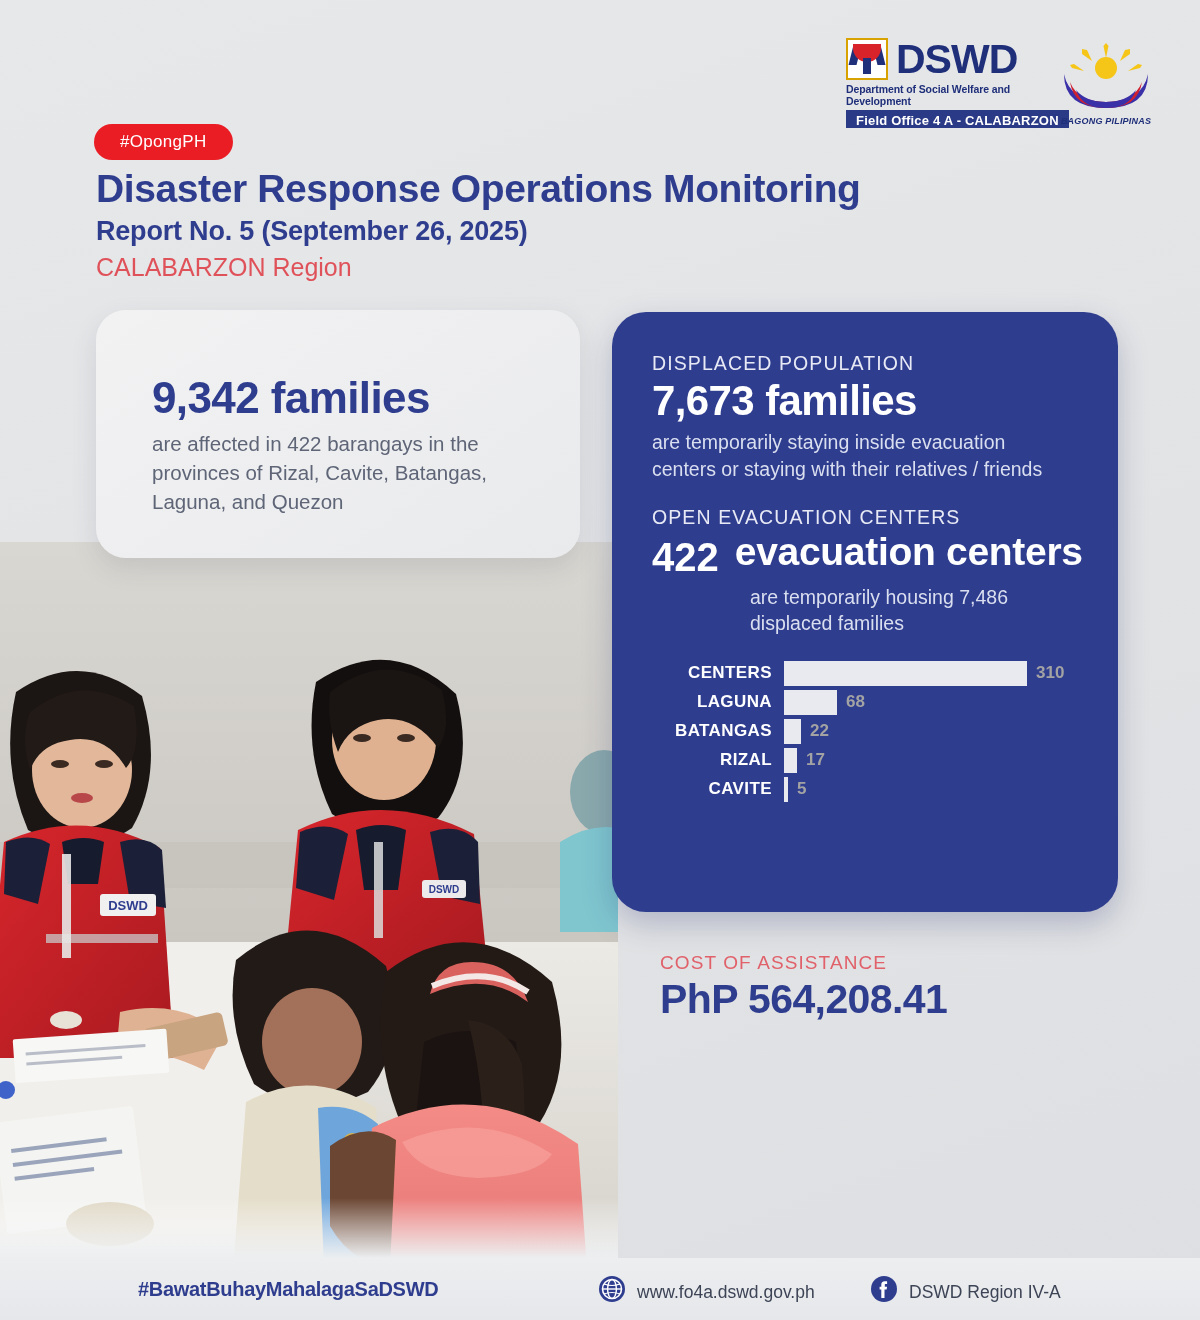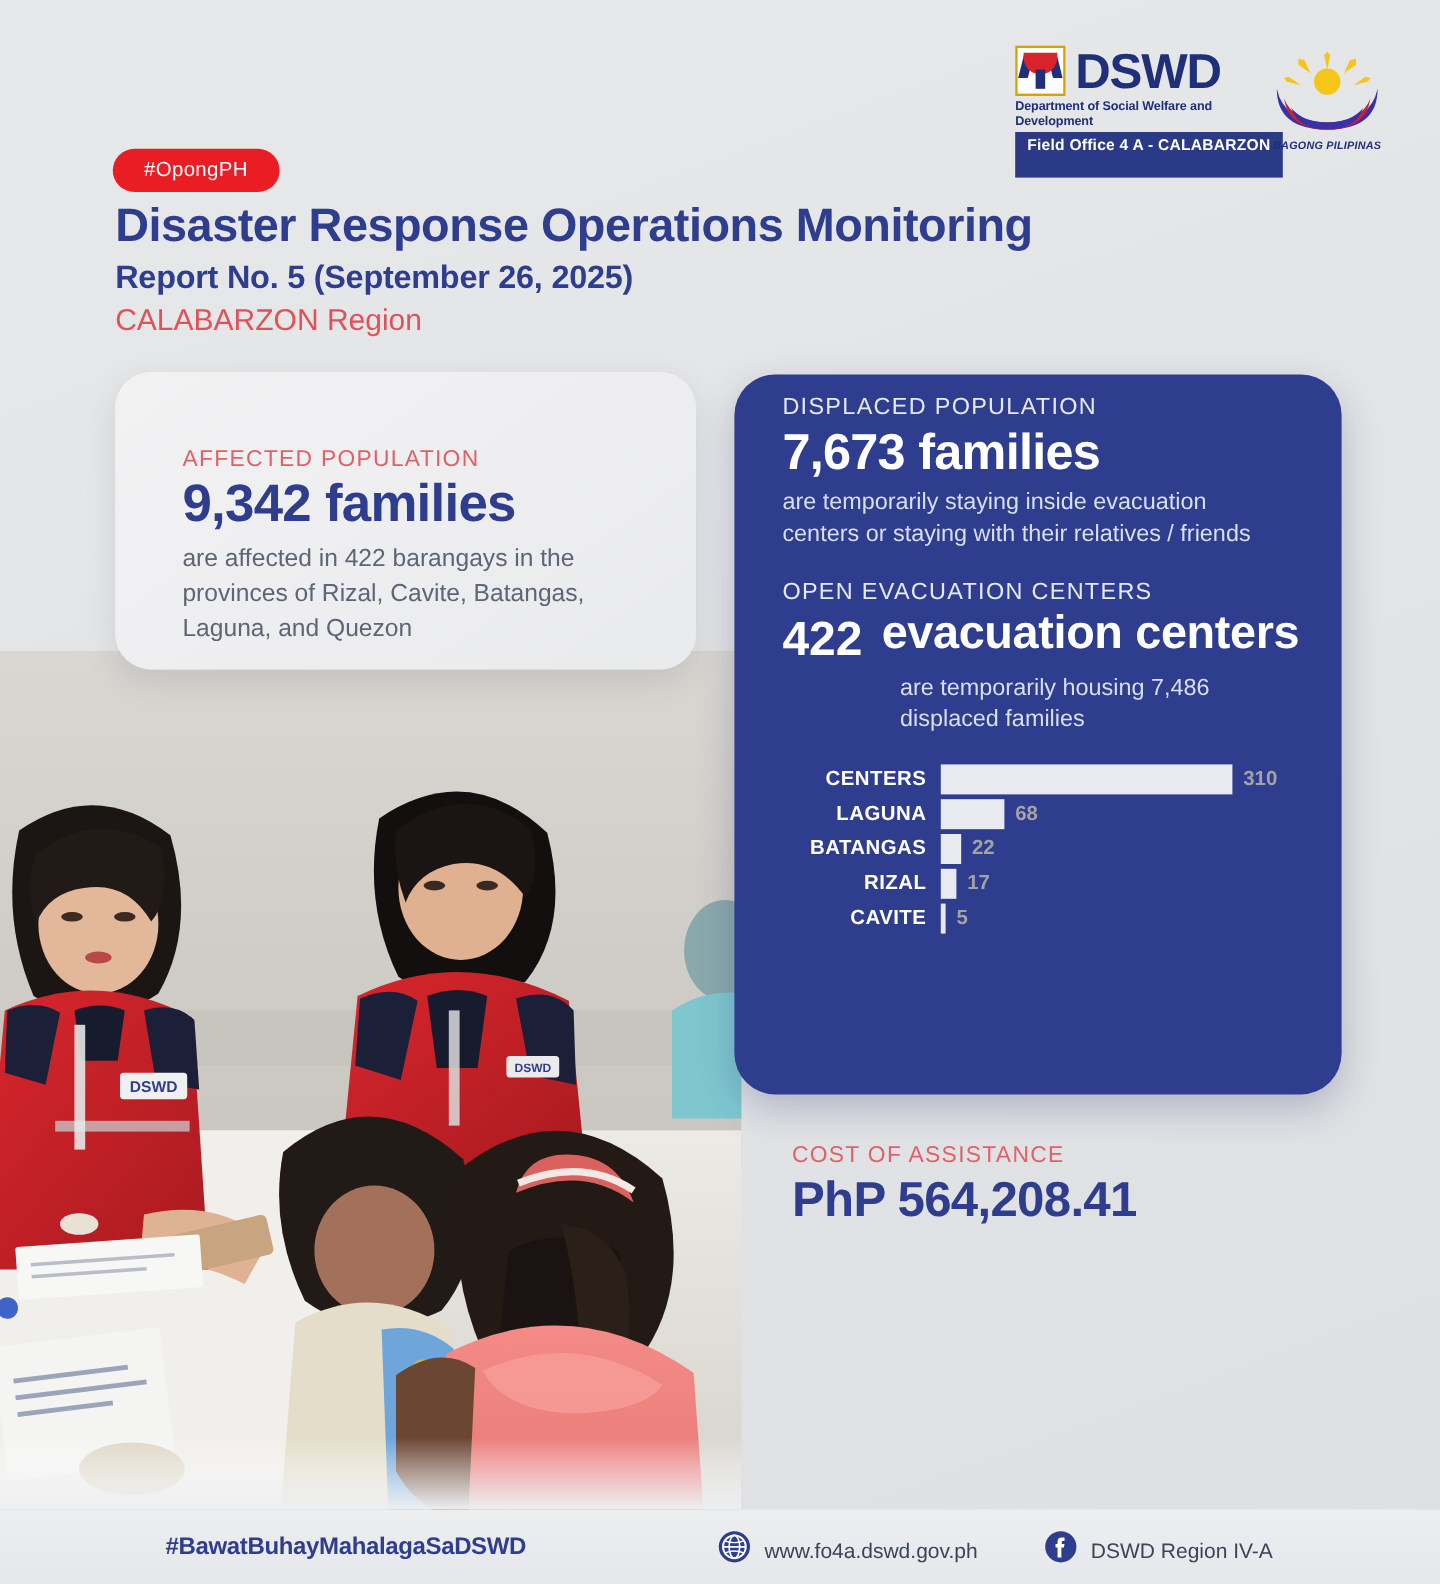--- a/index.html
+++ b/index.html
@@ -53,21 +53,21 @@
   .dswd-word {
     font-size:41px; font-weight:bold; color:#1f2f7a; letter-spacing:-1px;
     line-height:1;
   }
   .dswd-sub {
     font-size:10.5px; color:#1f2f7a; font-weight:bold; margin-top:3px;
     letter-spacing:-0.1px;
   }
   .dswd-fo {
     margin-top:3px; background:#2a3a86; color:#fff; font-weight:bold;
-    font-size:13px; padding:3px 10px 20px; letter-spacing:0.2px;
+    font-size:13px; padding:3px 10px 0; letter-spacing:0.2px;
     white-space:nowrap;
   }
 
   .bp-block {
     position:absolute; left:1060px; top:40px; width:92px; height:92px;
     display:flex; flex-direction:column; align-items:center;
   }
   .bp-block svg { display:block; }
   .bp-label {
     font-size:9px; font-weight:bold; font-style:italic; color:#1f2f7a;
@@ -114,21 +114,21 @@
   .body-gray {
     font-size:20.5px; color:#5e6577; line-height:1.42; margin-top:5px;
     max-width:378px;
   }
 
   
   .card-blue {
     position:absolute; left:612px; top:312px; width:506px; height:600px;
     background:#2f3d8f; border-radius:34px;
     box-shadow:0 12px 30px rgba(40,50,110,0.25);
-    padding:16px 0 0 40px; color:#fff;
+    padding:40px 0 0 40px; color:#fff;
   }
   .lbl-white {
     font-size:19.5px; color:#e7e9f5; letter-spacing:1.1px; font-weight:300;
   }
   .big-white {
     font-size:42px; font-weight:bold; color:#ffffff; letter-spacing:-0.6px;
     line-height:1.15; margin-top:2px;
   }
   .body-white {
     font-size:19.5px; color:#dadff0; line-height:1.36; margin-top:4px;
@@ -322,21 +322,20 @@
 </div>
 
 <div class="tag">#OpongPH</div>
 <div class="title">
   <h1>Disaster Response Operations Monitoring</h1>
   <h2>Report No. 5 (September 26, 2025)</h2>
   <h3>CALABARZON Region</h3>
 </div>
 
 <div class="card-white">
-  <div class="lbl-red">AFFECTED POPULATION</div>
   <div class="big-navy">9,342 families</div>
   <div class="body-gray">are affected in 422 barangays in the provinces of Rizal, Cavite, Batangas, Laguna, and Quezon</div>
 </div>
 
 <div class="card-blue">
   <div class="lbl-white">DISPLACED POPULATION</div>
   <div class="big-white">7,673 families</div>
   <div class="body-white">are temporarily staying inside evacuation centers or staying with their relatives / friends</div>
 
   <div class="sec2">

